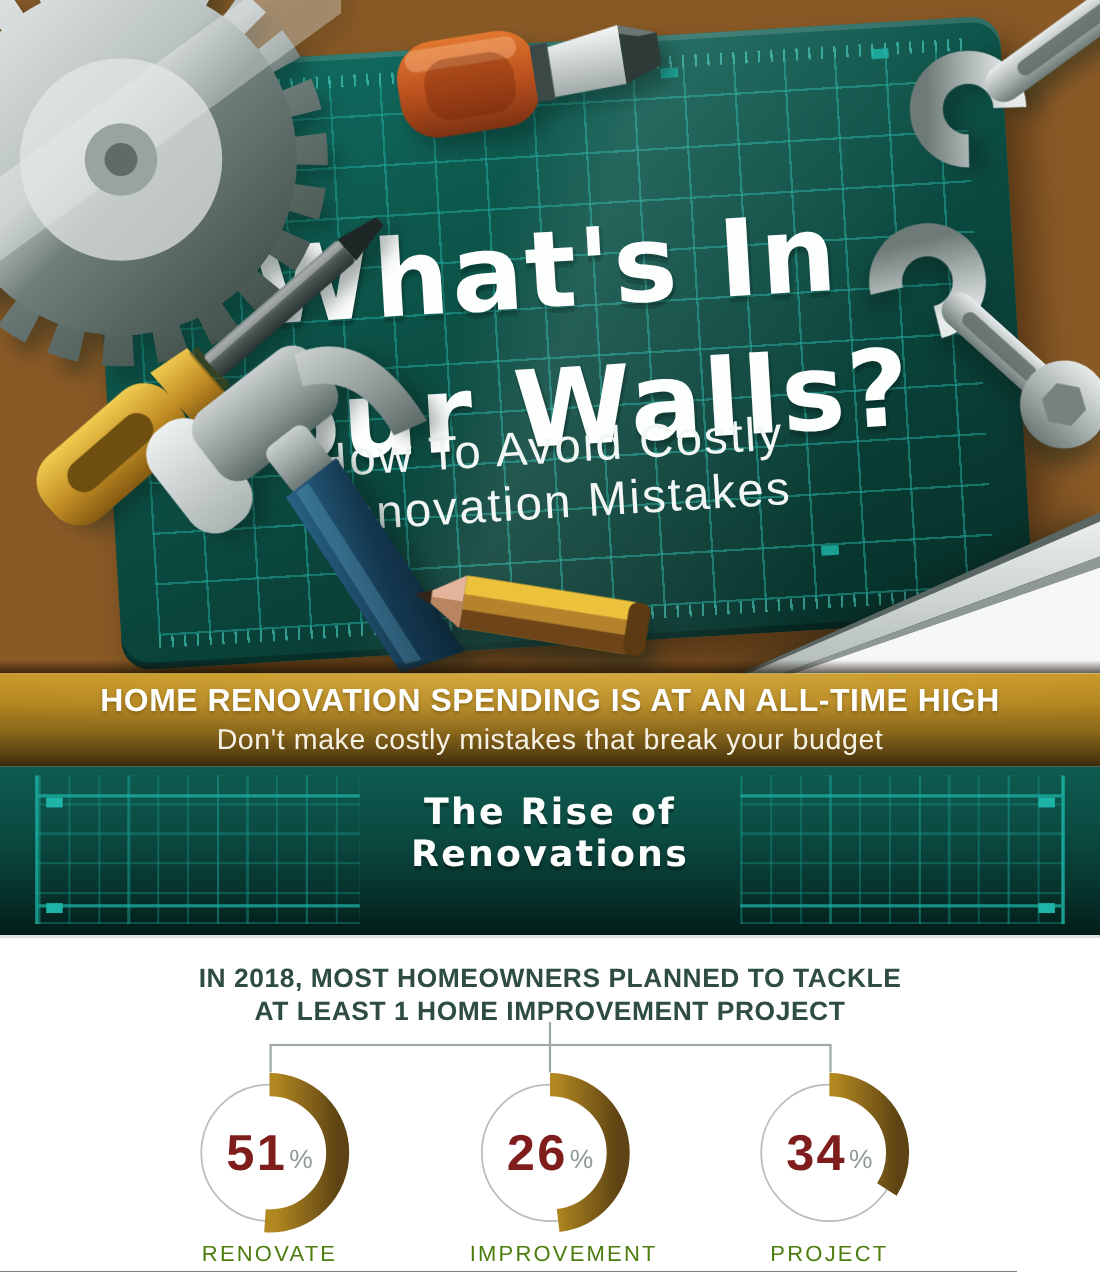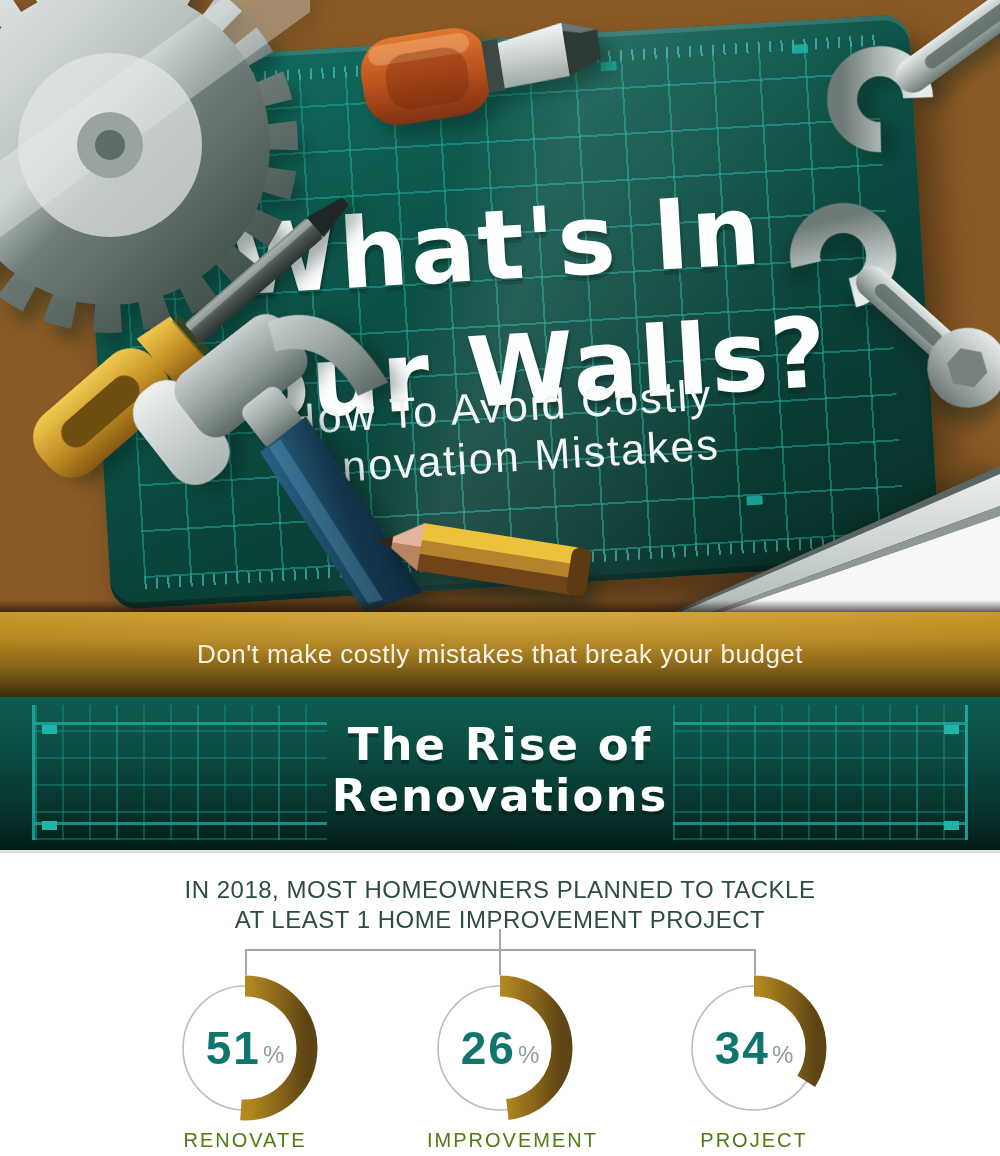--- a/index.html
+++ b/index.html
@@ -61,37 +61,37 @@
     background:
       repeating-linear-gradient(90deg, rgba(24,152,141,.45) 0 2px, transparent 2px 27px),
       repeating-linear-gradient(0deg, rgba(24,152,141,.45) 0 2px, transparent 2px 27px),
       repeating-linear-gradient(90deg, rgba(28,178,166,.25) 0 2px, transparent 2px 81px);}
   .pattern::before{content:"";position:absolute;left:0;right:0;top:17px;height:3px;
     background:rgba(30,190,176,.75);box-shadow:0 100px 0 rgba(30,190,176,.75);}
   .pattern.left{left:32px;border-left:3px solid rgba(30,190,176,.8);}
   .pattern.right{right:32px;border-right:3px solid rgba(30,190,176,.8);}
   .sq{position:absolute;width:15px;height:9px;background:#1EB4A7;}
   .teal-title{position:absolute;left:0;width:100%;top:22px;margin:0;text-align:center;
-    color:#FDFEFE;font-family:"DejaVu Sans",sans-serif;font-weight:900;font-size:45px;
+    color:#FDFEFE;font-family:"DejaVu Sans",sans-serif;font-weight:900;font-size:33px;
     line-height:1.14;letter-spacing:2px;text-shadow:0 4px 0 rgba(0,15,12,.35);}
 
   
   .stats{position:relative;width:100%;height:303px;background:#FFFFFF;}
   .stats h3{margin:0;padding-top:22px;text-align:center;color:#2E4C44;
-    font-weight:400;font-size:24px;line-height:30px;letter-spacing:.5px;}
+    font-weight:700;font-size:24px;line-height:30px;letter-spacing:.5px;}
   .cline{position:absolute;background:#9FA9A7;}
   .c-stem{left:499px;top:76px;width:2px;height:21px;}
   .c-bar{left:245px;top:96px;width:511px;height:2px;}
   .c-drop{top:97px;width:2px;height:25px;}
 
   .donut{position:absolute;top:122px;width:146px;text-align:center;}
   .donut .ring{position:relative;width:146px;height:146px;}
   .donut .val{position:absolute;inset:0;display:flex;align-items:center;justify-content:center;}
   .donut .num{font-family:"Liberation Sans",sans-serif;font-weight:700;font-size:46px;
-    color:#0f766e;letter-spacing:2px;}
+    color:#7f1d1d;letter-spacing:2px;}
   .donut .pct{font-size:24px;color:#8E9C98;margin-top:14px;margin-left:2px;font-weight:400;}
   .donut .lbl{margin-top:8px;font-size:20px;letter-spacing:2px;color:#4d7c0f;}
 </style>
 </head>
 <body>
 
 <div class="page">
 
   <section class="hero">
 
@@ -243,20 +243,21 @@
         </linearGradient>
       </defs>
       <polygon points="96,172 440,18 440,26 102,172" fill="#5A6664"></polygon>
       <polygon points="102,172 440,26 440,58 130,172" fill="url(#stG)"></polygon>
       <polygon points="130,172 440,58 440,68 139,172" fill="#8E9997"></polygon>
       <polygon points="139,172 440,68 440,172" fill="#F6F8F8"></polygon>
     </svg>
   </section>
 
   <section class="gold-banner">
+    <div class="g1">HOME RENOVATION SPENDING IS AT AN ALL-TIME HIGH</div>
     <div class="g2">Don't make costly mistakes that break your budget</div>
   </section>
 
   <section class="teal-banner">
     <div class="pattern left"></div>
     <div class="pattern right"></div>
     <div class="sq" style="left:42px;top:28px"></div>
     <div class="sq" style="left:42px;top:124px"></div>
     <div class="sq" style="left:944px;top:28px"></div>
     <div class="sq" style="left:944px;top:124px"></div>

